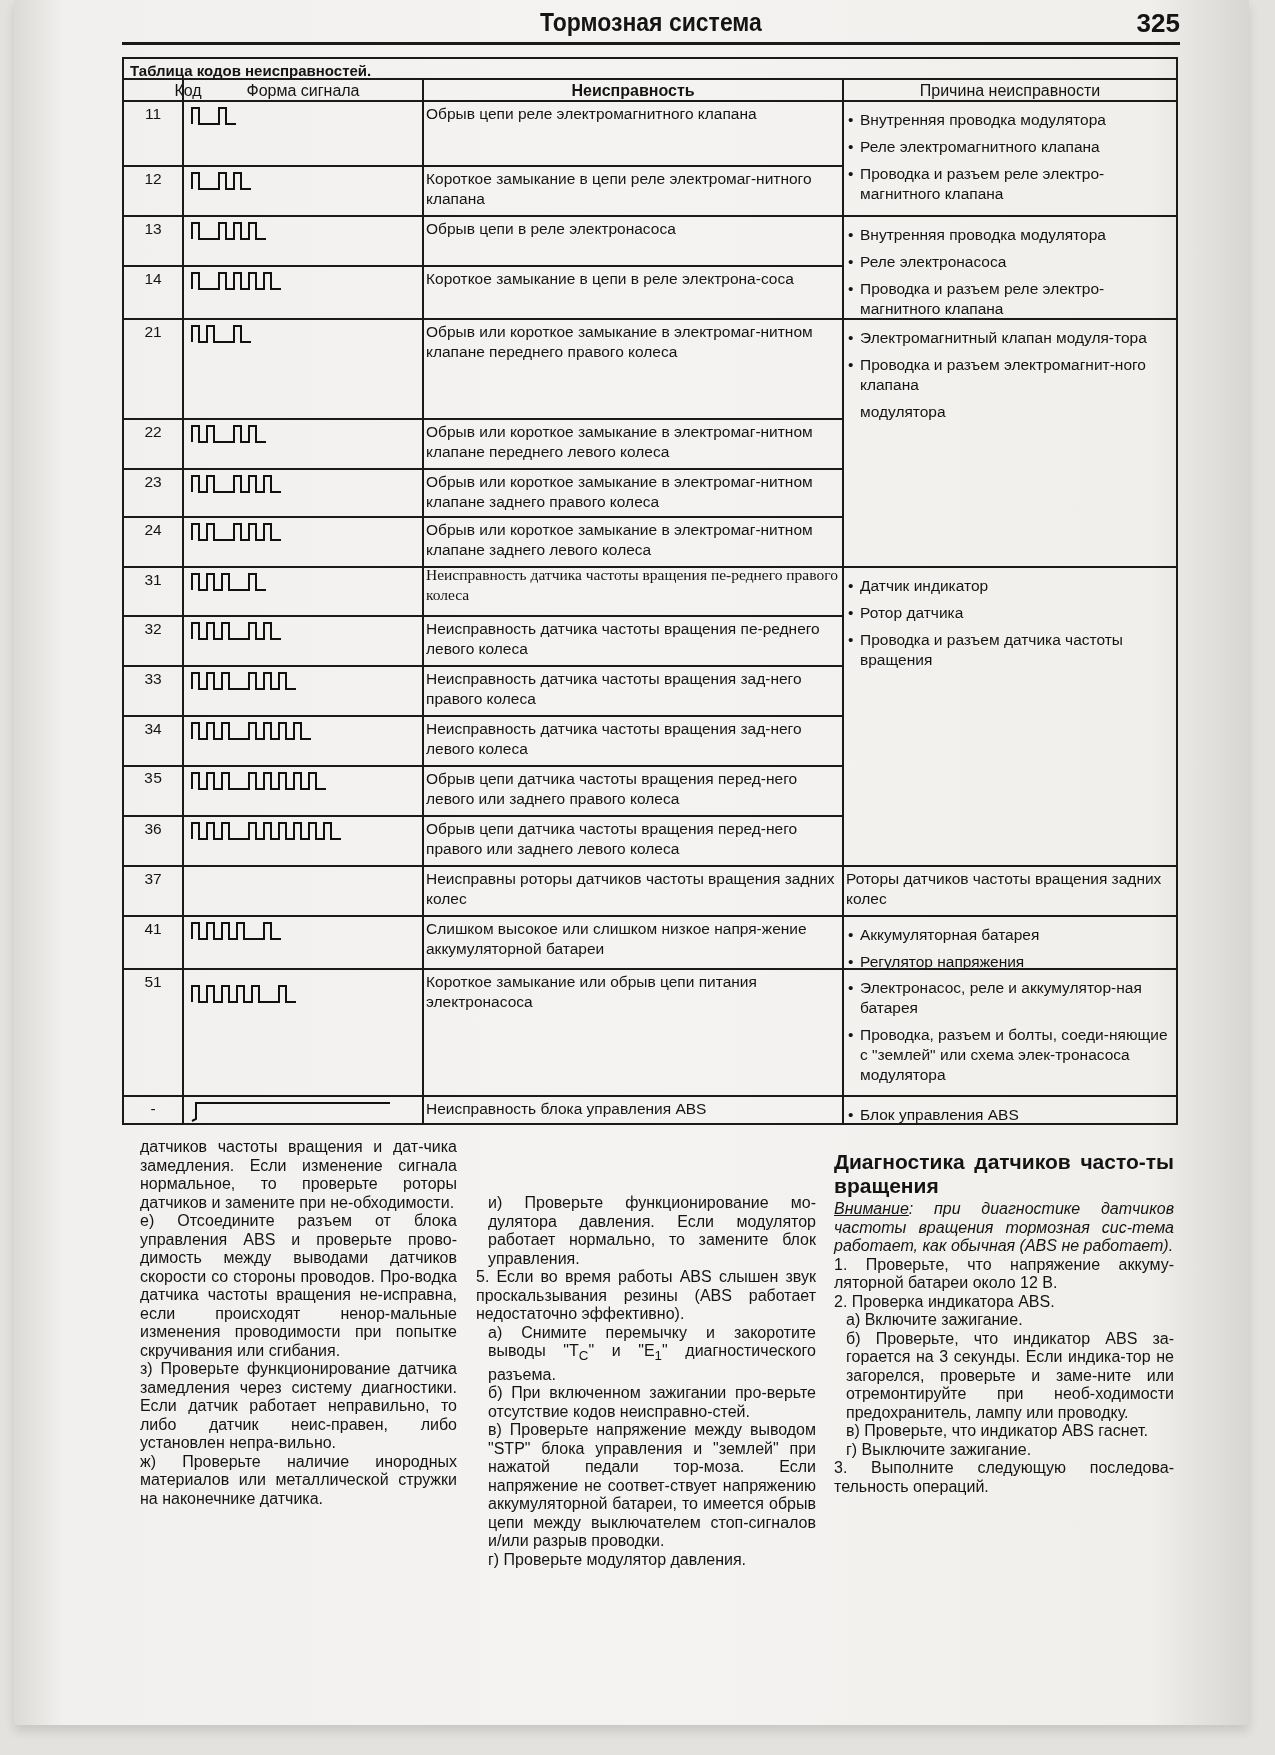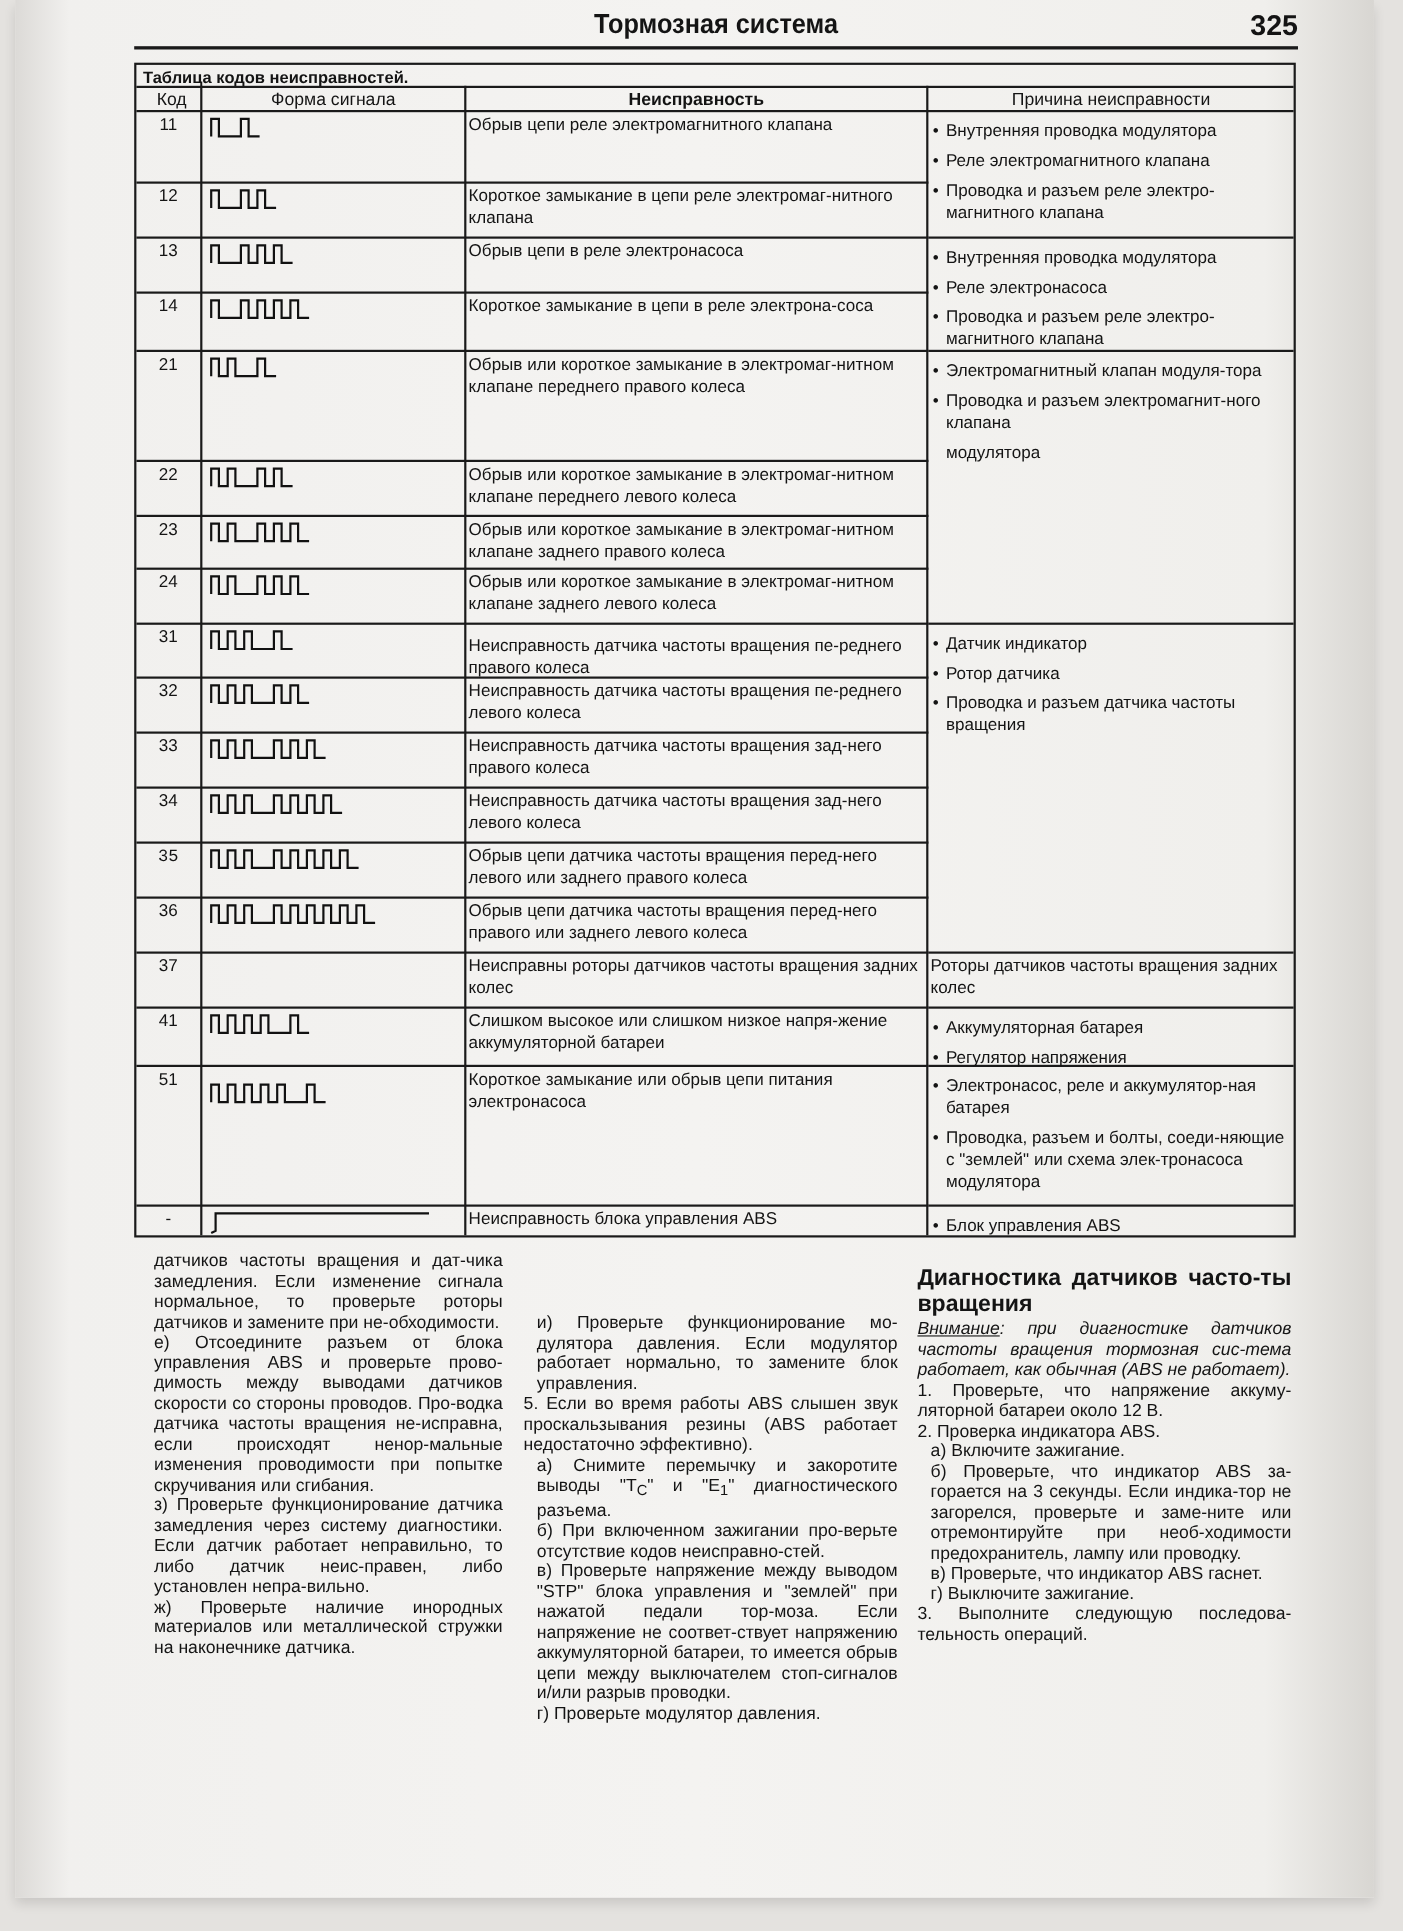--- a/index.html
+++ b/index.html
@@ -61,21 +61,21 @@
 <div class="paper"></div>
 
 <div class="page-header">
   <div class="page-title">Тормозная система</div>
   <div class="page-number">325</div>
 </div>
 
 <div class="table" id="fault-table">
   <div class="table-caption">Таблица кодов неисправностей.</div>
   <div class="hline" style="left:0;right:0;top:19px;"></div>
-  <div class="cell-text hdr" style="left:12px;width:40px;top:22px;">Код</div>
+  <div class="cell-text hdr" style="left:0;width:40px;top:22px;padding-left:44px;">Код</div>
   <div class="cell-text hdr" style="left:60px;width:238px;top:22px;">Форма сигнала</div>
   <div class="cell-text hdr" style="left:300px;width:418px;top:22px;font-weight:bold;">Неисправность</div>
   <div class="cell-text hdr" style="left:720px;width:332px;top:22px;">Причина неисправности</div>
   <div class="vline" style="left:58px;top:19px;bottom:0;"></div>
   <div class="vline" style="left:298px;top:19px;bottom:0;"></div>
   <div class="vline" style="left:718px;top:19px;bottom:0;"></div>
 <div class="hline" style="left: 0px; width: 720px; top: 106px;"></div>
     <div class="hline" style="left: 0px; width: 720px; top: 156px;"></div>
     <div class="hline" style="left: 0px; width: 720px; top: 206px;"></div>
     <div class="hline" style="left: 0px; width: 720px; top: 259px;"></div>
@@ -137,21 +137,21 @@
     <div class="cell-text fault" style="top: 413px;">Обрыв или короткое замыкание в электромаг-нитном клапане заднего правого колеса</div>
     <div class="cell-text code" style="top: 461px;">24</div>
     <svg class="wave" width="95" height="22" style="top: 463px;">
       <path d="M2 18 L2 2 L9 2 L9 18 L17 18 L17 2 L24 2 L24 18 L44 18 L44 2 L51 2 L51 18 L59 18 L59 2 L66 2 L66 18 L74 18 L74 2 L81 2 L81 18 L91 18"></path>
     </svg>
     <div class="cell-text fault" style="top: 461px;">Обрыв или короткое замыкание в электромаг-нитном клапане заднего левого колеса</div>
     <div class="cell-text code" style="top: 511px;">31</div>
     <svg class="wave" width="80" height="22" style="top: 513px;">
       <path d="M2 18 L2 2 L9 2 L9 18 L17 18 L17 2 L24 2 L24 18 L32 18 L32 2 L39 2 L39 18 L59 18 L59 2 L66 2 L66 18 L76 18"></path>
     </svg>
-    <div class="cell-text fault" style="top: 519px;">Неисправность датчика частоты вращения пе-реднего правого колеса</div>
+    <div class="cell-text fault" style="top: 506px; font-family: Liberation Serif, serif;">Неисправность датчика частоты вращения пе-реднего правого колеса</div>
     <div class="cell-text code" style="top: 560px;">32</div>
     <svg class="wave" width="95" height="22" style="top: 562px;">
       <path d="M2 18 L2 2 L9 2 L9 18 L17 18 L17 2 L24 2 L24 18 L32 18 L32 2 L39 2 L39 18 L59 18 L59 2 L66 2 L66 18 L74 18 L74 2 L81 2 L81 18 L91 18"></path>
     </svg>
     <div class="cell-text fault" style="top: 560px;">Неисправность датчика частоты вращения пе-реднего левого колеса</div>
     <div class="cell-text code" style="top: 610px;">33</div>
     <svg class="wave" width="110" height="22" style="top: 612px;">
       <path d="M2 18 L2 2 L9 2 L9 18 L17 18 L17 2 L24 2 L24 18 L32 18 L32 2 L39 2 L39 18 L59 18 L59 2 L66 2 L66 18 L74 18 L74 2 L81 2 L81 18 L89 18 L89 2 L96 2 L96 18 L106 18"></path>
     </svg>
     <div class="cell-text fault" style="top: 610px;">Неисправность датчика частоты вращения зад-него правого колеса</div>

